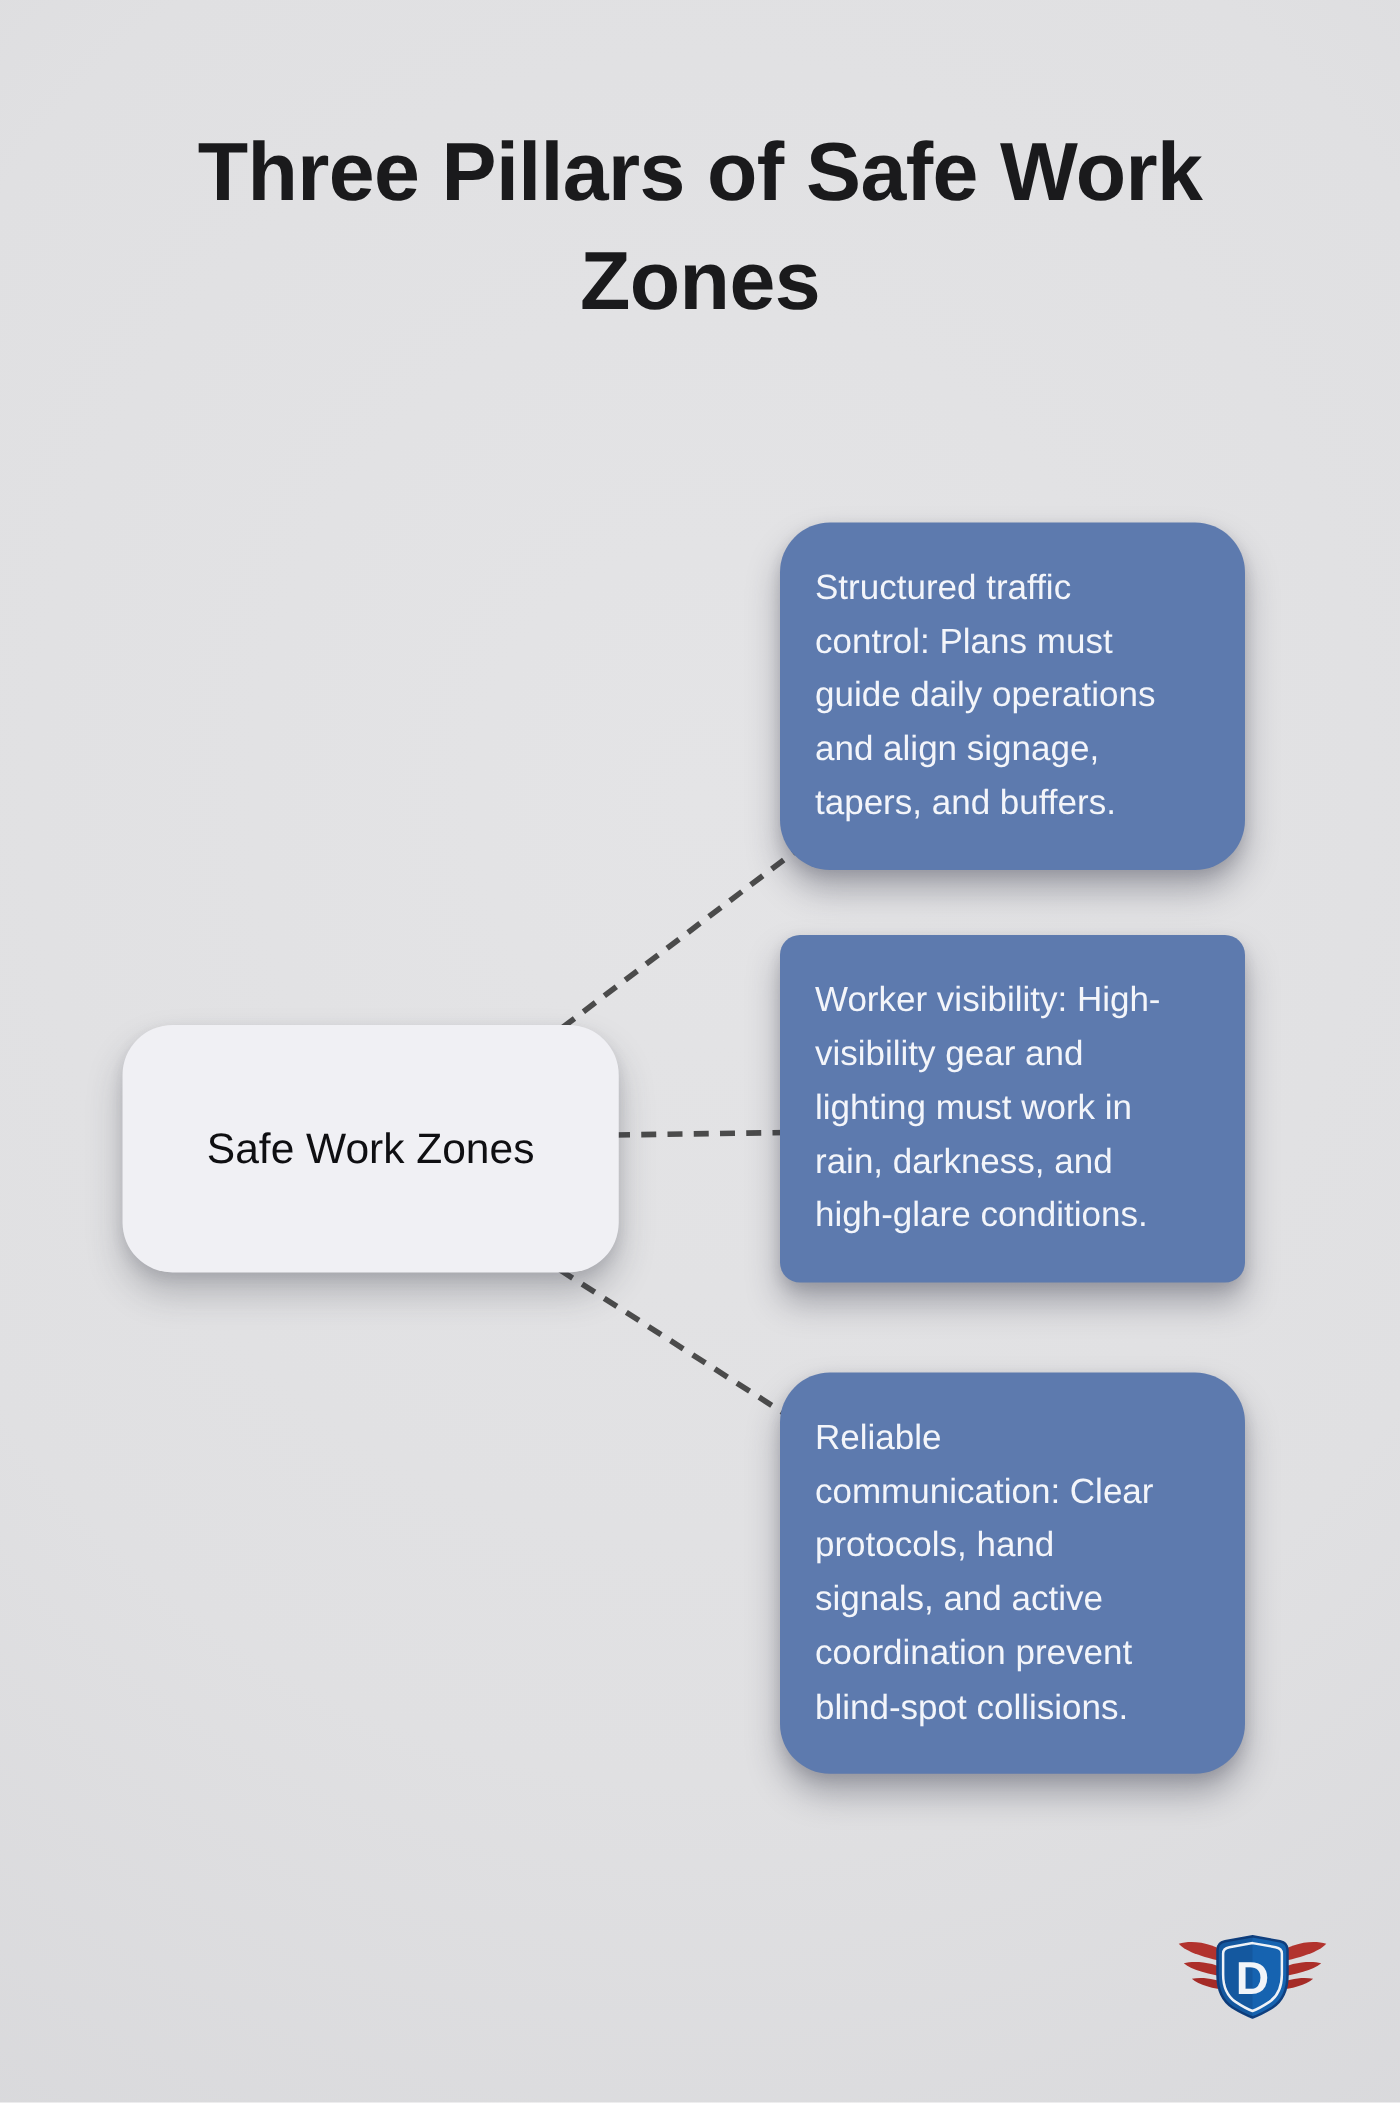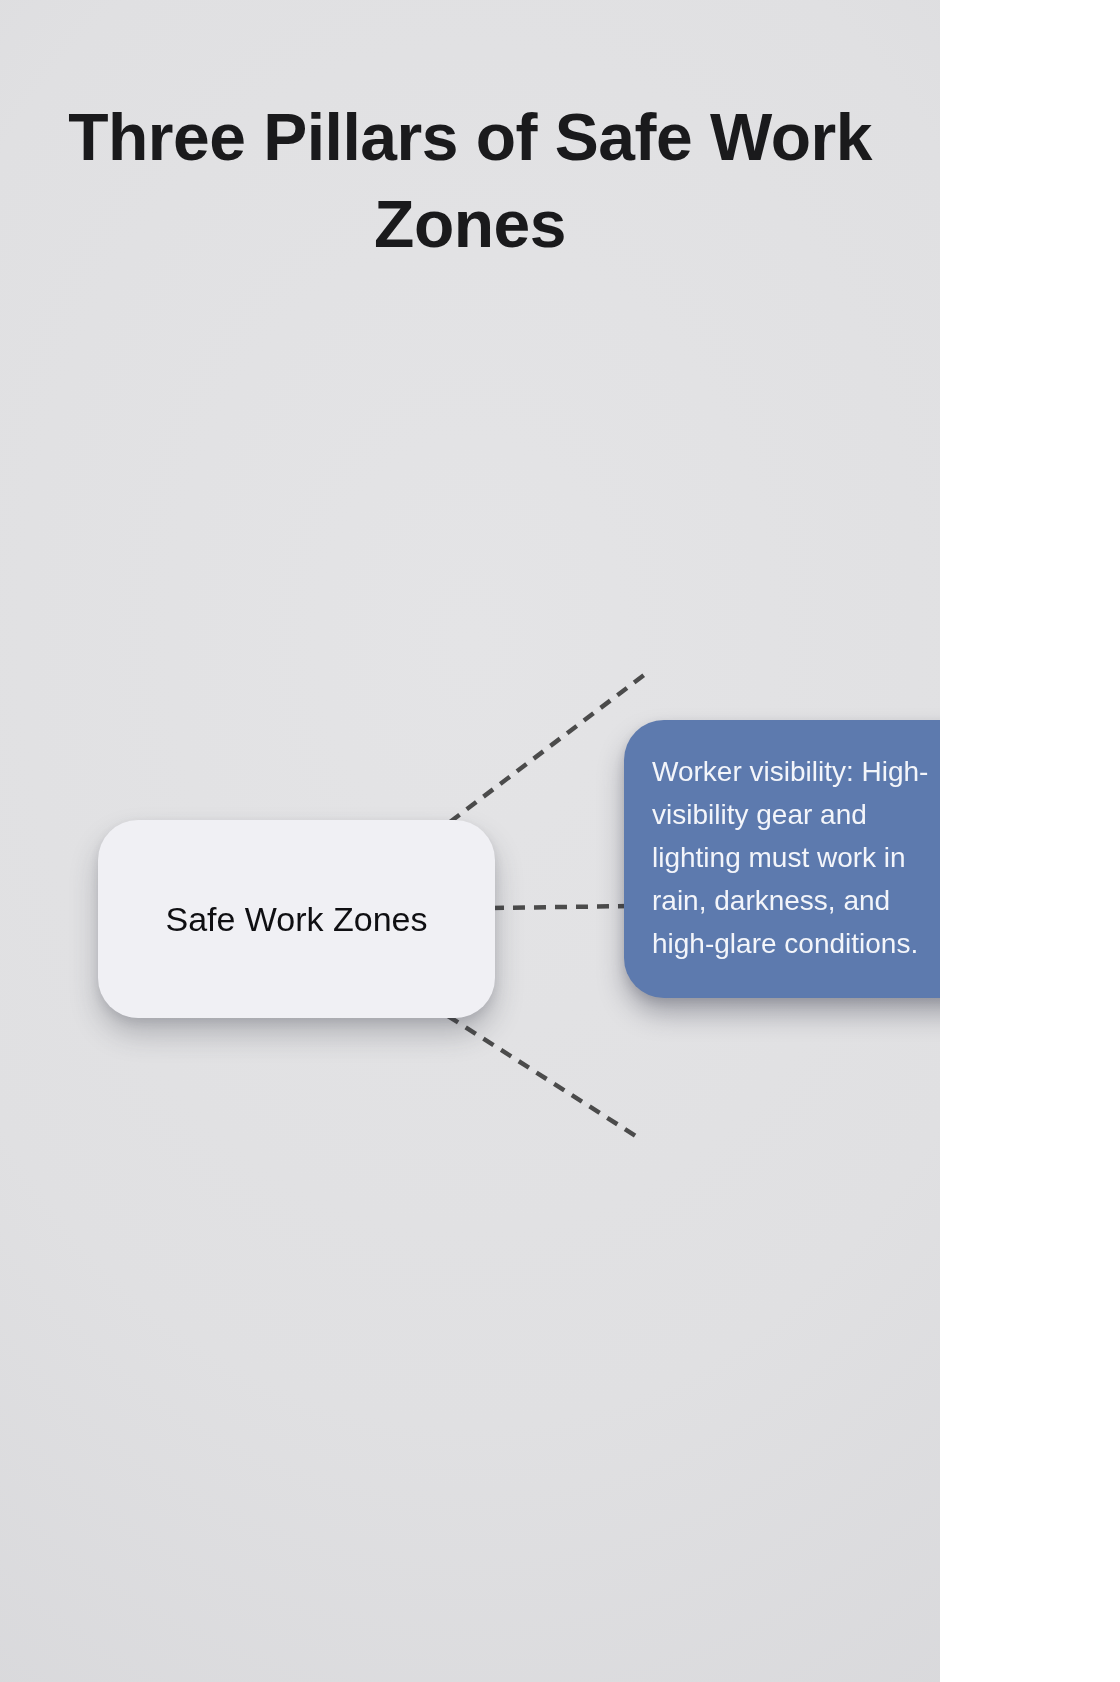--- a/index.html
+++ b/index.html
@@ -1,20 +1,20 @@
 <!DOCTYPE html>
 <html><head>
 <meta charset="utf-8">
 <style>
   html, body { margin: 0; padding: 0; }
   body { font-family: "Liberation Sans", sans-serif; }
 
   .canvas {
     position: relative;
-    width: 940px;
+    width: 1120px;
     height: 1682px;
     overflow: hidden;
     background: radial-gradient(115% 85% at 50% 38%, #e4e4e6 0%, #e0e0e2 55%, #d6d6d9 100%);
   }
 
   .page-title {
     position: absolute;
     top: 94px;
     left: 0;
     right: 0;
@@ -69,21 +69,21 @@
     z-index: 2;
   }
   .pillar-box .pillar-text {
     display: block;
     width: 288px;
     font-size: 28px;
     line-height: 1.54;
     color: #f3f5fa;
   }
   .box-1 { top: 418px; }
-  .box-2 { top: 720px; }
+  .box-2 { top: 748px; border-radius: 16px; }
   .box-3 { top: 1098px; }
 
   .brand-logo {
     position: absolute;
     left: 940px;
     top: 1546px;
     width: 124px;
     height: 72px;
     z-index: 2;
   }
@@ -98,25 +98,31 @@
   <svg class="connectors" viewBox="0 0 1120 1682" xmlns="http://www.w3.org/2000/svg">
     <line x1="450" y1="822" x2="648" y2="672" stroke="#4b4b4b" stroke-width="4.5" stroke-dasharray="12 9"></line>
     <line x1="492" y1="908" x2="632" y2="906" stroke="#4b4b4b" stroke-width="4.5" stroke-dasharray="12 9"></line>
     <line x1="448" y1="1016" x2="642" y2="1140" stroke="#4b4b4b" stroke-width="4.5" stroke-dasharray="12 9"></line>
   </svg>
 
   <div class="center-node">
     <span class="label">Safe Work Zones</span>
   </div>
 
+  <div class="pillar-box box-1">
+    <span class="pillar-text">Structured traffic control: Plans must guide daily operations and align signage, tapers, and buffers.</span>
+  </div>
 
   <div class="pillar-box box-2">
     <span class="pillar-text">Worker visibility: High-visibility gear and lighting must work in rain, darkness, and high-glare conditions.</span>
   </div>
 
+  <div class="pillar-box box-3">
+    <span class="pillar-text">Reliable communication: Clear protocols, hand signals, and active coordination prevent blind-spot collisions.</span>
+  </div>
 
   <div class="brand-logo">
     <svg viewBox="0 0 124 72" width="124" height="72" xmlns="http://www.w3.org/2000/svg">
 
       <g>
         <path d="M46 19 C31 8 14 5.5 3 9 C9 15.5 23 20.5 46 24.5 Z" fill="#b2332e"></path>
         <path d="M44 31 C31 23.5 16 22.5 7 24.5 C13.5 30 27 33.5 44 36 Z" fill="#ac2f2a"></path>
         <path d="M43 42 C33 36.5 21 35.5 13.5 37 C19 42 30.5 45 43 46.5 Z" fill="#a52b27"></path>
       </g>
 

